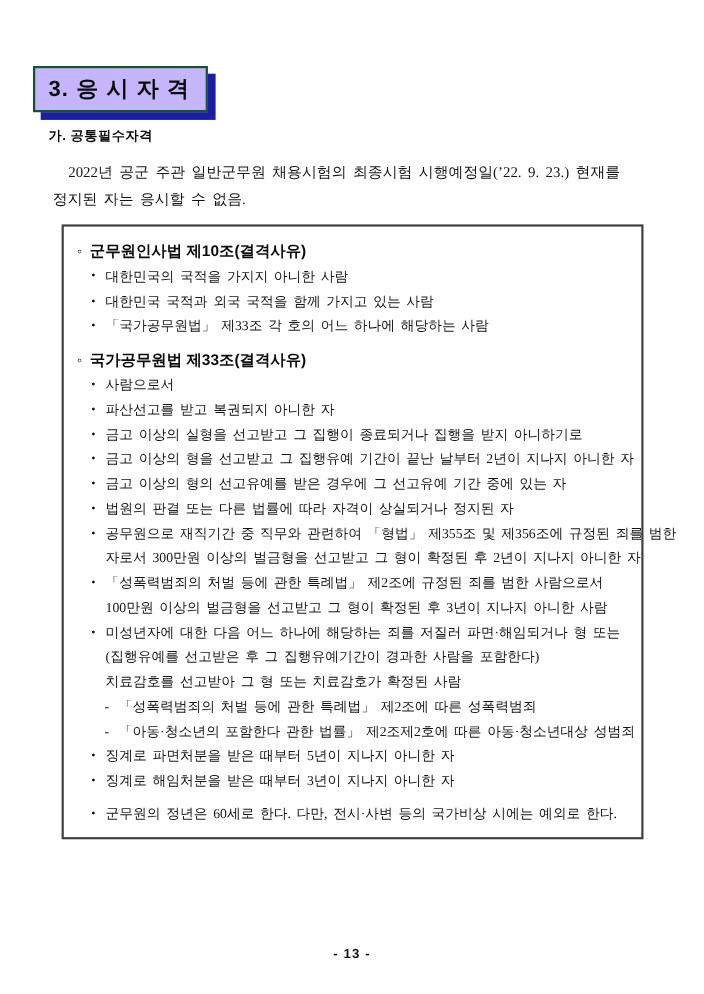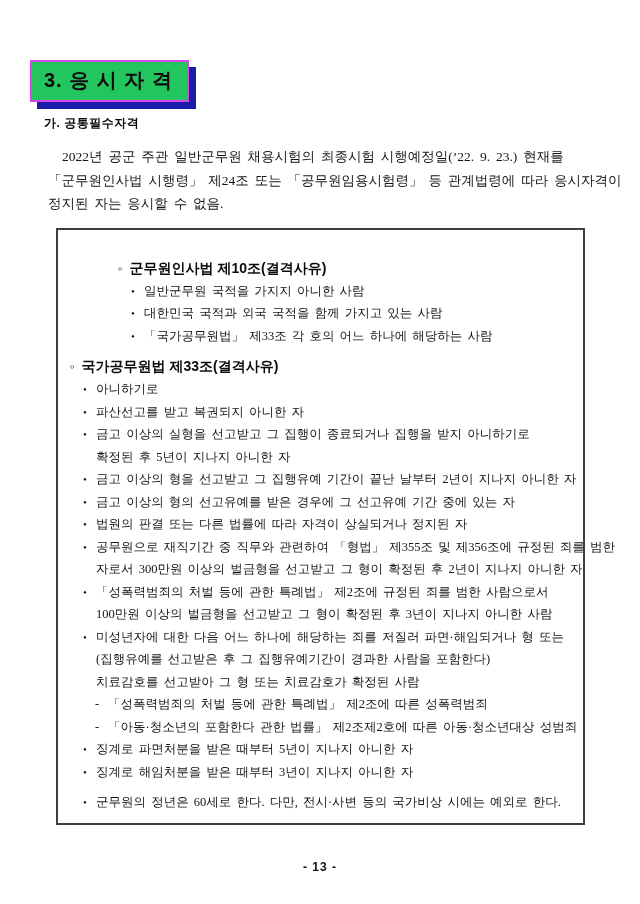--- a/index.html
+++ b/index.html
@@ -4,41 +4,41 @@
 <style>
   html,body{margin:0;padding:0;}
   body{
     width:640px;height:904px;background:#ffffff;position:relative;
     font-family:"Liberation Serif","DejaVu Serif",serif;color:#141414;
     overflow:hidden;
   }
   .title-wrap{display:inline-block;position:relative;margin:60px 0 0 30px;}
   .title-shadow{position:absolute;left:7px;top:7px;width:100%;height:100%;background:#1b1ca8;}
   .title-box{
-    position:relative;background:#22c55e;border:2px solid #d946ef;
+    position:relative;background:#c4b5fd;border:2px solid #14532d;
     padding:5px 14px 6px 12px;
     font-family:"Liberation Sans","DejaVu Sans",sans-serif;
     font-weight:bold;font-size:20px;letter-spacing:1px;color:#0a0a0a;
     white-space:nowrap;
   }
   .sub-heading{
     margin:13px 0 0 44px;
     font-family:"Liberation Sans","DejaVu Sans",sans-serif;
     font-weight:bold;font-size:12px;color:#0a0a0a;letter-spacing:.5px;
   }
   .intro{margin:13px 26px 0 48px;font-size:13.5px;line-height:23.5px;word-spacing:2.5px;}
   .intro-line{white-space:nowrap;}
   .intro-line:first-child{text-indent:14px;}
   .qual-box{
     margin:12px 0 0 56px;width:529px;box-sizing:border-box;
     border:2px solid #3f3f3f;background:#ffffff;
     padding:11px 6px 9px 0;
   }
   .group{margin-top:8px;}
-  .group:first-child{margin-top:16px;padding-left:48px;}
+  .group:first-child{margin-top:0;}
   .group-title{
     padding-left:12px;line-height:23px;
     font-family:"Liberation Sans","DejaVu Sans",sans-serif;
     font-weight:bold;font-size:14px;color:#0a0a0a;white-space:nowrap;
   }
   .group-title .g-marker{margin-right:7px;font-size:13px;}
   .item{display:flex;font-size:12.5px;line-height:22.5px;word-spacing:2px;}
   .item.bullet{padding-left:25px;}
   .item.dash{padding-left:37px;}
   .i-marker{flex:none;width:13px;color:#141414;}
@@ -58,65 +58,63 @@
 
 <div class="title-wrap">
   <div class="title-shadow" style="background: rgb(27, 28, 168);"></div>
   <div class="title-box">3. 응 시 자 격</div>
 </div>
 
 <div class="sub-heading">가. 공통필수자격</div>
 
 <div class="intro">
     <div class="intro-line">2022년 공군 주관 일반군무원 채용시험의 최종시험 시행예정일(’22. 9. 23.) 현재를</div>
-    <div class="intro-line">「군무원인사법 시행령」 제24조 또는 「공무원임용시험령」 등 관계법령에 따라 응시자격이</div>
     <div class="intro-line">정지된 자는 응시할 수 없음.</div>
   </div>
 
 <div class="qual-box" style="border-color: rgb(63, 63, 63);">
     <div class="group">
       <div class="group-title"><span class="g-marker">◦</span><span class="g-label">군무원인사법 제10조(결격사유)</span></div>
       <div class="item bullet">
         <span class="i-marker">•</span>
         <div class="i-lines">
-          <div class="i-line">일반군무원 국적을 가지지 아니한 사람</div>
+          <div class="i-line">대한민국의 국적을 가지지 아니한 사람</div>
         </div>
       </div>
       <div class="item bullet">
         <span class="i-marker">•</span>
         <div class="i-lines">
           <div class="i-line">대한민국 국적과 외국 국적을 함께 가지고 있는 사람</div>
         </div>
       </div>
       <div class="item bullet">
         <span class="i-marker">•</span>
         <div class="i-lines">
           <div class="i-line">「국가공무원법」 제33조 각 호의 어느 하나에 해당하는 사람</div>
         </div>
       </div>
     </div>
     <div class="group">
       <div class="group-title"><span class="g-marker">◦</span><span class="g-label">국가공무원법 제33조(결격사유)</span></div>
       <div class="item bullet">
         <span class="i-marker">•</span>
         <div class="i-lines">
-          <div class="i-line">아니하기로</div>
+          <div class="i-line">사람으로서</div>
         </div>
       </div>
       <div class="item bullet">
         <span class="i-marker">•</span>
         <div class="i-lines">
           <div class="i-line">파산선고를 받고 복권되지 아니한 자</div>
         </div>
       </div>
       <div class="item bullet">
         <span class="i-marker">•</span>
         <div class="i-lines">
           <div class="i-line">금고 이상의 실형을 선고받고 그 집행이 종료되거나 집행을 받지 아니하기로</div>
-          <div class="i-line">확정된 후 5년이 지나지 아니한 자</div>
         </div>
       </div>
       <div class="item bullet">
         <span class="i-marker">•</span>
         <div class="i-lines">
           <div class="i-line">금고 이상의 형을 선고받고 그 집행유예 기간이 끝난 날부터 2년이 지나지 아니한 자</div>
         </div>
       </div>
       <div class="item bullet">
         <span class="i-marker">•</span>

